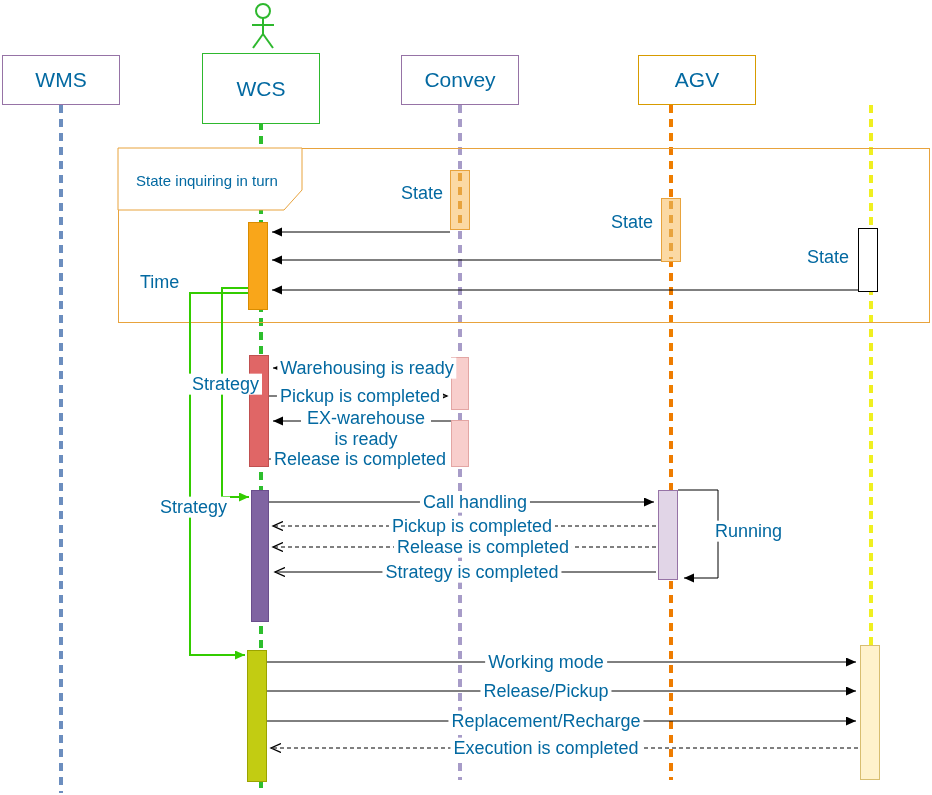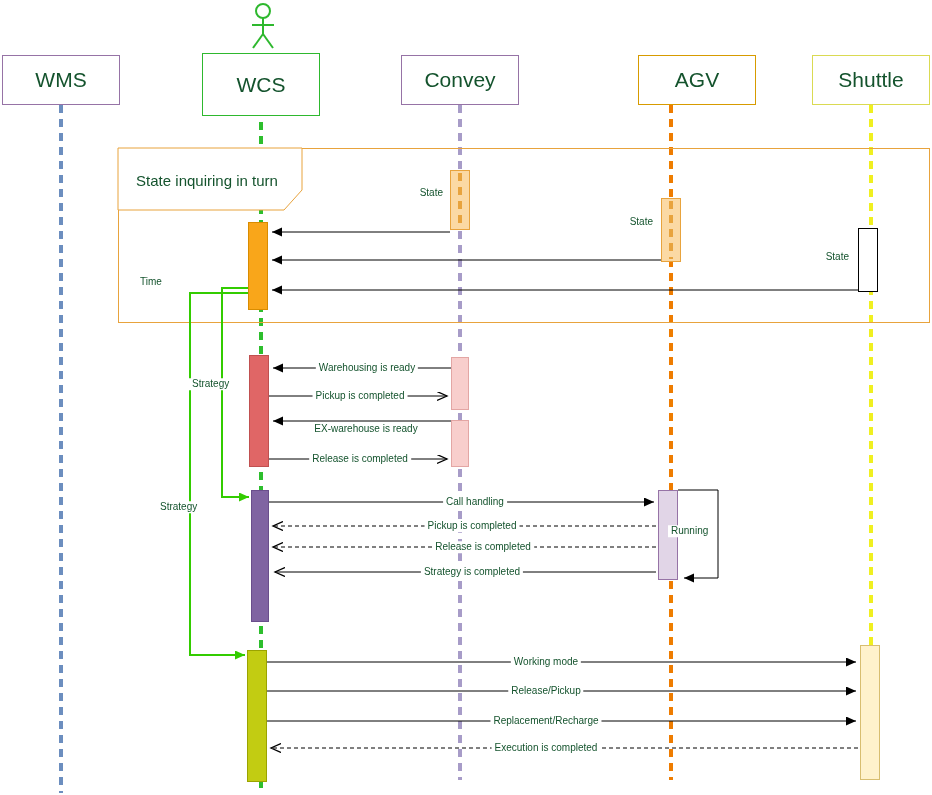--- a/index.html
+++ b/index.html
@@ -1,27 +1,27 @@
 <!DOCTYPE html>
 <html><head>
 <meta charset="utf-8">
 <style>
   html,body{margin:0;padding:0;background:#fff;}
   .canvas{
     position:relative;width:932px;height:795px;background:#fff;
-    font-family:"Liberation Sans",sans-serif;color:#14532d;overflow:hidden;
+    font-family:"Liberation Sans",sans-serif;color:#0369a1;overflow:hidden;
   }
   svg.layer{position:absolute;left:0;top:0;}
   .head-box{
     position:absolute;width:118px;height:50px;background:#fff;
     border:1px solid #999;display:flex;align-items:center;justify-content:center;
     font-size:21px;box-sizing:border-box;z-index:5;
   }
   .hb-wms{left:2px;top:55px;border-color:#9673A6;}
-  .hb-wcs{left:202px;top:53px;height:63px;border-color:#2EB82E;}
+  .hb-wcs{left:202px;top:53px;height:71px;border-color:#2EB82E;}
   .hb-convey{left:401px;top:55px;border-color:#9673A6;}
   .hb-agv{left:612px;top:55px;border-color:#D79B00;margin-left:26px;}
   .hb-shuttle{left:812px;top:55px;border-color:#DADA52;}
   .frame{
     position:absolute;left:118px;top:148px;width:812px;height:175px;
     border:1px solid #E8A33D;box-sizing:border-box;z-index:2;
   }
   .activation{position:absolute;box-sizing:border-box;z-index:3;}
   .act-wcs-state{left:248px;top:222px;width:20px;height:88px;background:#F9A61A;border:1px solid #D98C00;}
   .act-convey-state{left:450px;top:170px;width:20px;height:60px;background:#FBD9A4;border:1px solid #E8A33D;}
@@ -31,21 +31,21 @@
   .act-convey-1{left:451px;top:357px;width:18px;height:53px;background:#F8CECC;border:1px solid #E3A6A4;}
   .act-convey-2{left:451px;top:420px;width:18px;height:47px;background:#F8CECC;border:1px solid #E3A6A4;}
   .act-wcs-purple{left:251px;top:490px;width:18px;height:132px;background:#8064A2;border:1px solid #6A4E8C;}
   .act-agv-run{left:658px;top:490px;width:20px;height:90px;background:#E1D5E7;border:1px solid #9673A6;}
   .act-wcs-olive{left:247px;top:650px;width:20px;height:132px;background:#C2CC12;border:1px solid #9AA300;}
   .act-shuttle-run{left:860px;top:645px;width:20px;height:135px;background:#FFF2CC;border:1px solid #D8BE70;}
   .bar-dash{
     position:absolute;left:50%;top:2px;bottom:2px;width:4px;transform:translateX(-50%);
     background:repeating-linear-gradient(to bottom,#E8A33D 0 8px,transparent 8px 14px);
   }
-  .lbl{position:absolute;font-size:10px;line-height:1.15;z-index:6;background:#fff;padding:0 3px;white-space:nowrap;}
+  .lbl{position:absolute;font-size:18px;line-height:1.15;z-index:6;background:#fff;padding:0 3px;white-space:nowrap;}
   .anchor-c{transform:translate(-50%,-50%);text-align:center;}
   .anchor-l{transform:translateY(-50%);}
   .anchor-r{transform:translate(-100%,-50%);}
   .frame-label{font-size:15px;background:transparent;width:170px;white-space:normal;}
   .wrap2{white-space:normal;width:124px;}
 </style>
 </head>
 <body>
 
 <div class="canvas">
@@ -134,33 +134,30 @@
     </div>
   <div class="head-box hb-wcs">
       <span>WCS</span>
     </div>
   <div class="head-box hb-convey">
       <span>Convey</span>
     </div>
   <div class="head-box hb-agv">
       <span>AGV</span>
     </div>
-  <div class="head-box hb-shuttle">
-      <span>Shuttle</span>
-    </div>
 
   <div class="lbl anchor-c frame-label" style="left:207px;top:181px;">State inquiring in turn</div>
 
   <div class="lbl anchor-l" style="left:137px;top:250px;margin-top:32px;">Time</div>
   <div class="lbl anchor-r" style="left:446px;top:193px;">State</div>
   <div class="lbl anchor-r" style="left:656px;top:222px;">State</div>
   <div class="lbl anchor-r" style="left:852px;top:257px;">State</div>
   <div class="lbl anchor-l" style="left:189px;top:384px;">Strategy</div>
   <div class="lbl anchor-l" style="left:157px;top:507px;">Strategy</div>
-  <div class="lbl anchor-l" style="left:668px;top:531px;">Running</div>
+  <div class="lbl anchor-l" style="left:712px;top:531px;">Running</div>
 
   <div class="lbl anchor-c" style="left:361px;top:368px;margin-left:6px;">Warehousing is ready</div>
   <div class="lbl anchor-c" style="left:360px;top:396px;">Pickup is completed</div>
   <div class="lbl anchor-c wrap2" style="left:366px;top:429px;">EX-warehouse is ready</div>
   <div class="lbl anchor-c" style="left:360px;top:459px;">Release is completed</div>
   <div class="lbl anchor-c" style="left:475px;top:502px;">Call handling</div>
   <div class="lbl anchor-c" style="left:472px;top:526px;">Pickup is completed</div>
   <div class="lbl anchor-c" style="left:483px;top:547px;">Release is completed</div>
   <div class="lbl anchor-c" style="left:472px;top:572px;">Strategy is completed</div>
   <div class="lbl anchor-c" style="left:546px;top:662px;">Working mode</div>

